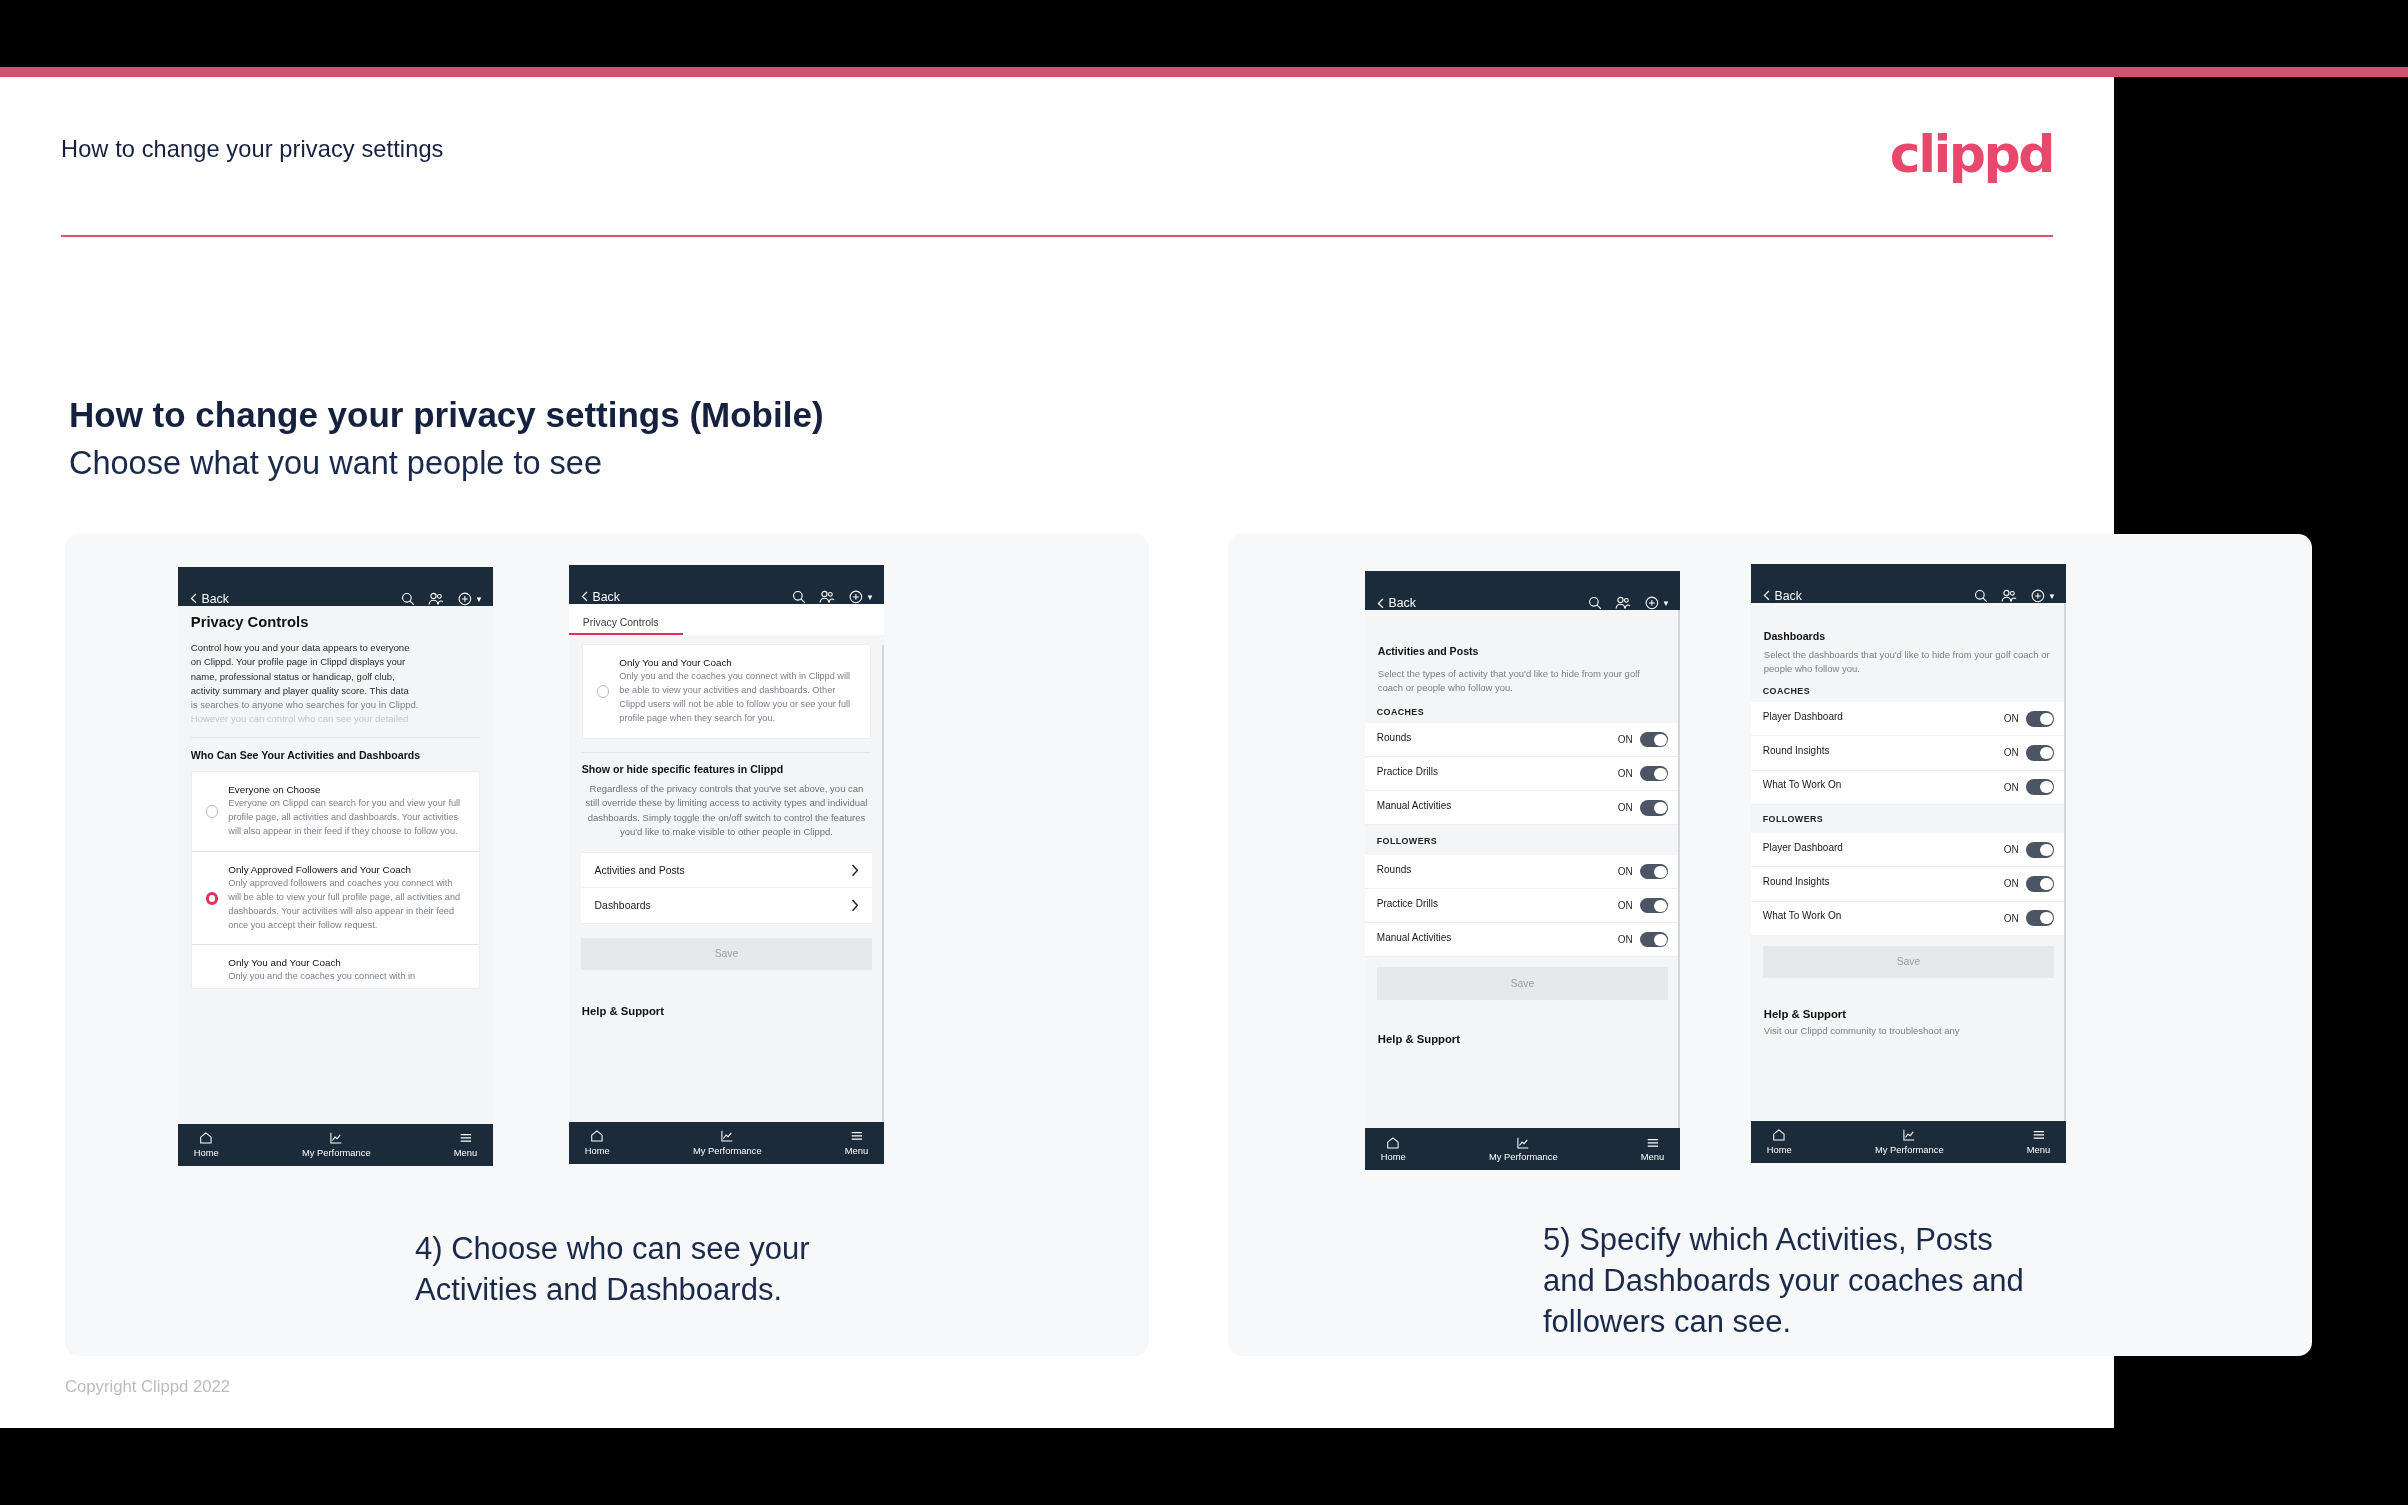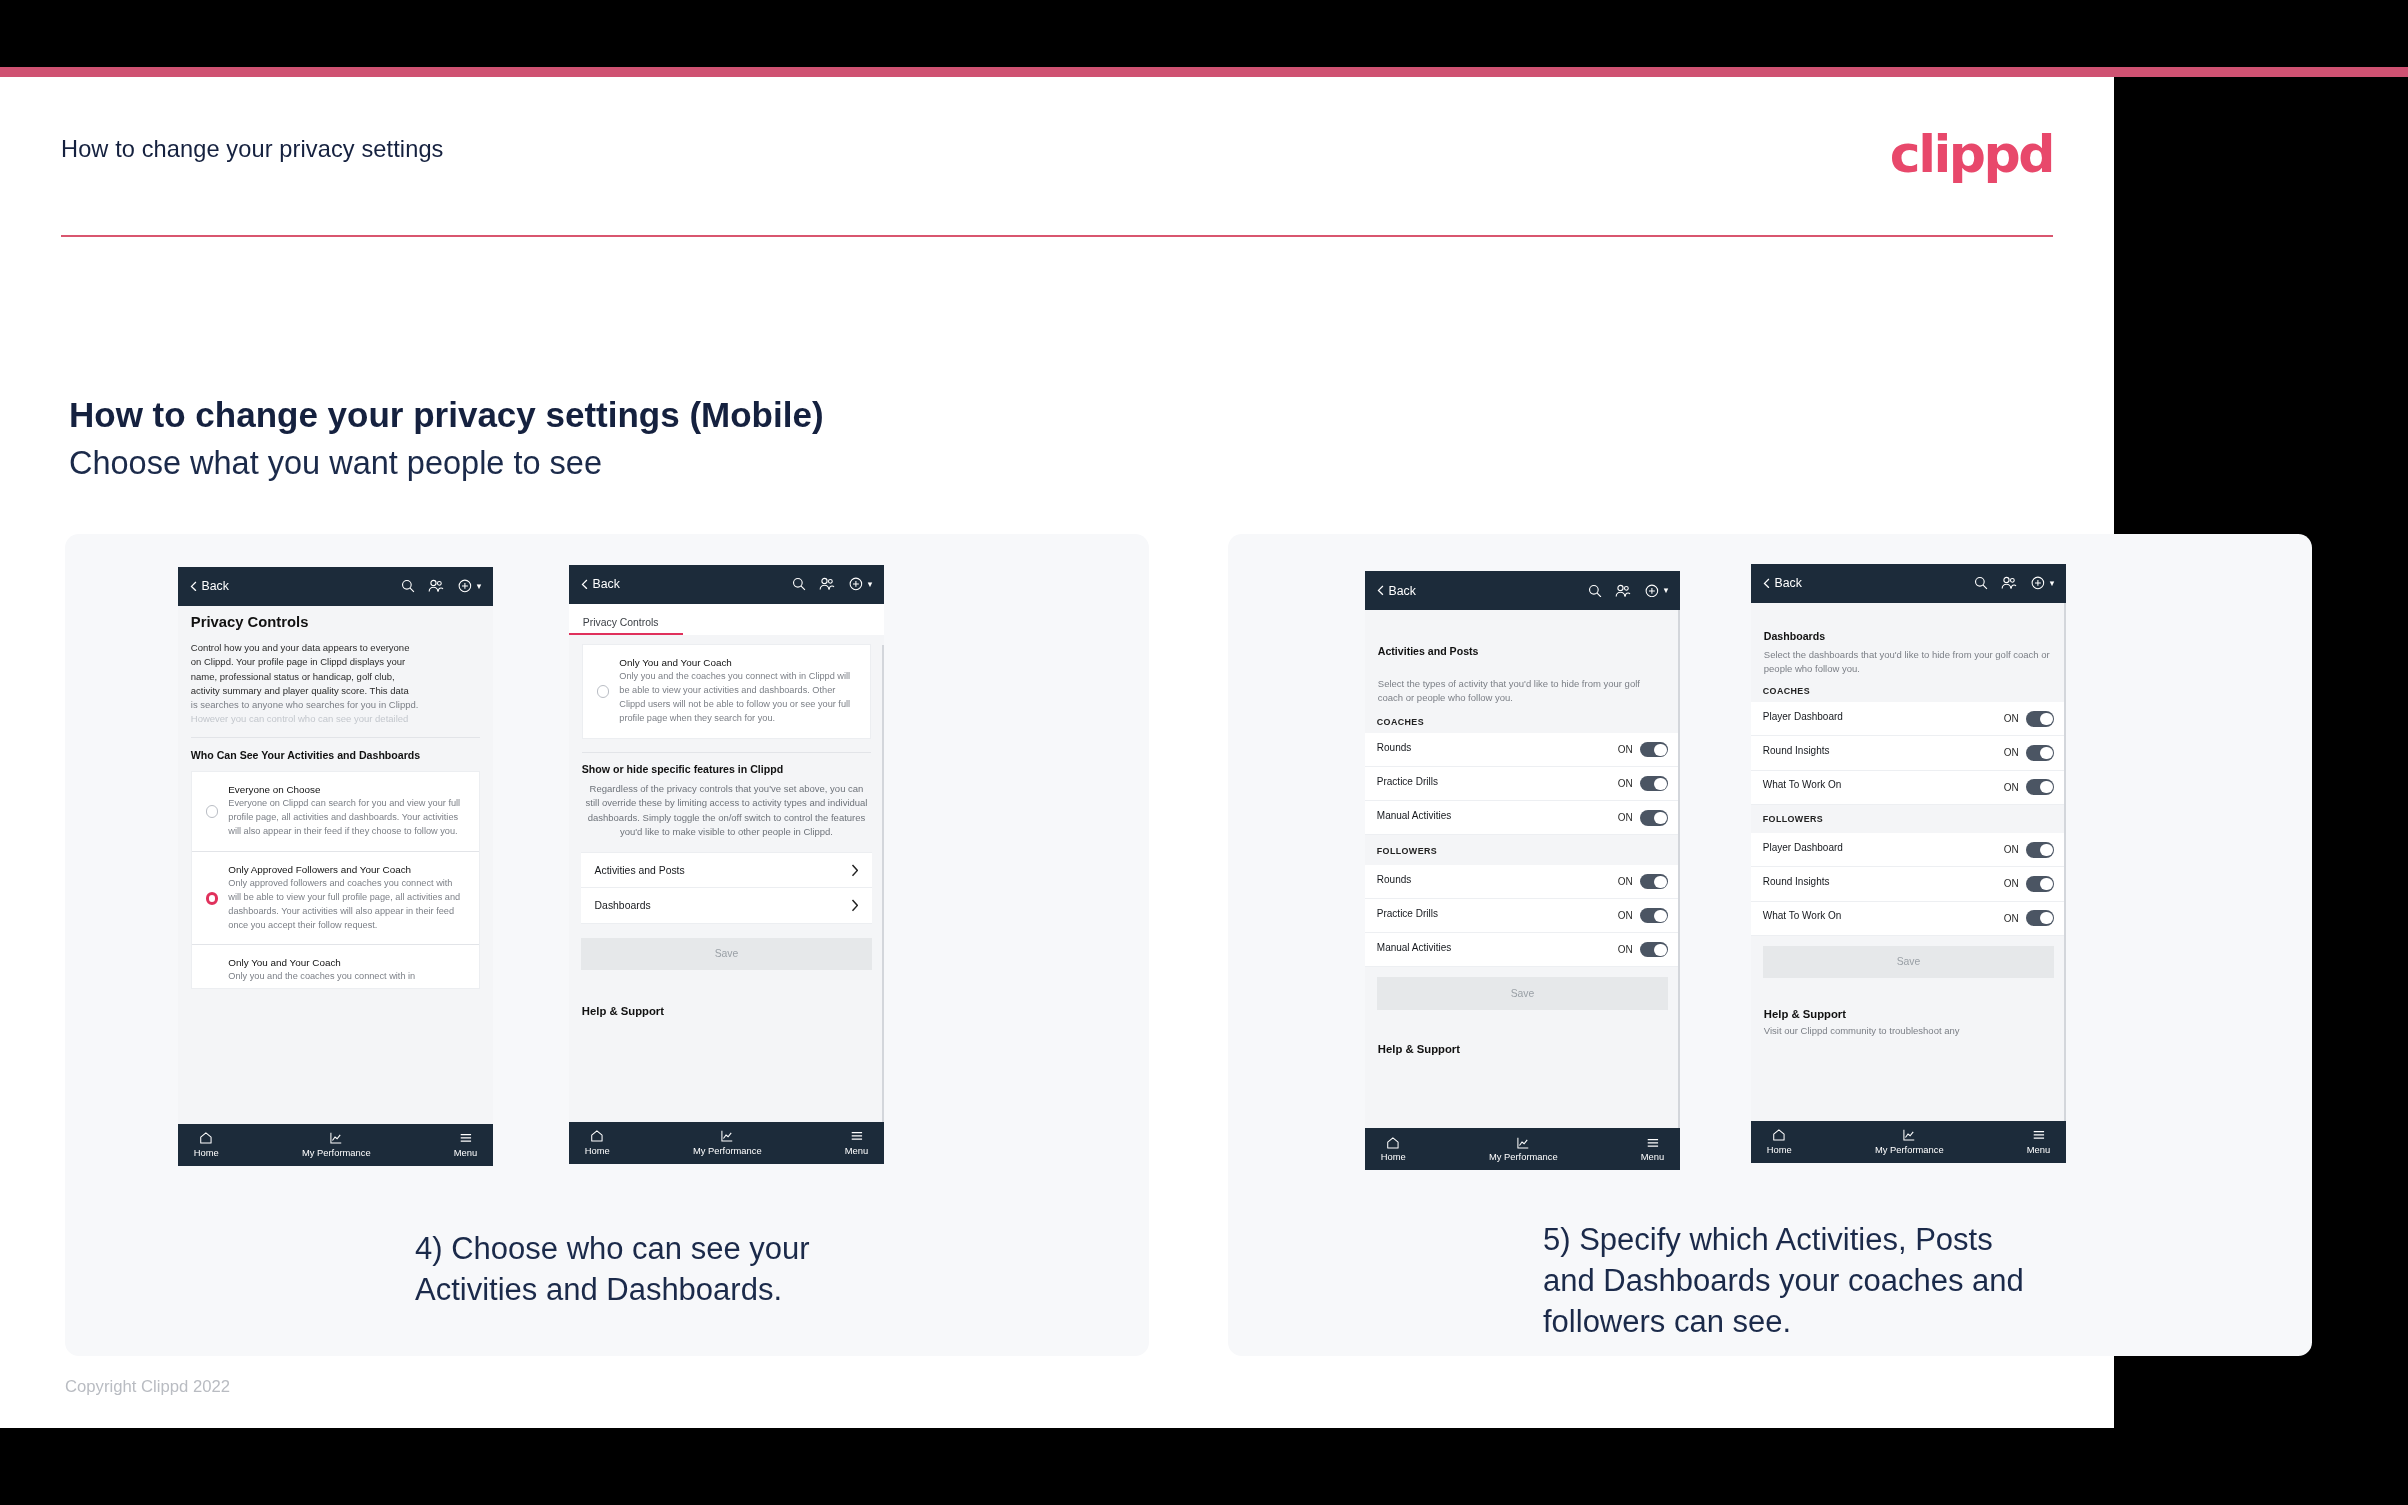--- a/index.html
+++ b/index.html
@@ -57,21 +57,21 @@
   .caption {
     position:absolute;
     font-size:31px; line-height:1.33; color:#1b2a4a;
     white-space:pre-line;
   }
 
   
   .phone { position:absolute; background:#fff; overflow:hidden; }
   .phone-topbar {
     position:absolute; left:0; top:0; right:0; height:39px;
-    background:#1c2b3a; display:flex; align-items:center;
+    background:#1c2b3a; display:flex; align-items:flex-end;
     padding:0 11.8px; color:#fff;
   }
   .tb-back { font-size:12.3px; display:flex; align-items:center; gap:4.9px; }
   .tb-icons { margin-left:auto; display:flex; align-items:center; gap:13.8px; }
   .tb-icons svg { display:block; }
   .chev-sm { font-size:8.9px; margin-left:-8.9px; }
 
   .phone-body { position:absolute; left:0; right:0; top:39px; bottom:42px; background:#f4f5f7; overflow:hidden; }
 
   .phone-bottombar {
@@ -376,21 +376,21 @@
                 <circle cx="8" cy="8" r="6.7" stroke="#fff" stroke-width="1.2" fill="none"></circle>
                 <path d="M8 4.6v6.8M4.6 8h6.8" stroke="#fff" stroke-width="1.2"></path>
               </svg>
             <span class="chev-sm">▾</span>
           </div>
         </div>
 
         <div class="phone-body">
           <div style="padding:35px 12.8px 0;">
             <div class="m-h2">Activities and Posts</div>
-            <div class="m-p fade1" style="margin-top:20px;">Select the types of activity that you'd like to hide from your golf coach or people who follow you.</div>
+            <div class="m-p fade1" style="margin-top:10px;">Select the types of activity that you'd like to hide from your golf coach or people who follow you.</div>
           </div>
 
           <div class="sect-bar" style="padding-top:11.8px;">
             <div class="m-sect">COACHES</div>
           </div>
           <div>
             <div class="tgl-row">
               <span class="tgl-label">Rounds</span>
               <span class="tgl-right">
                   <span class="tgl-on">ON</span>

